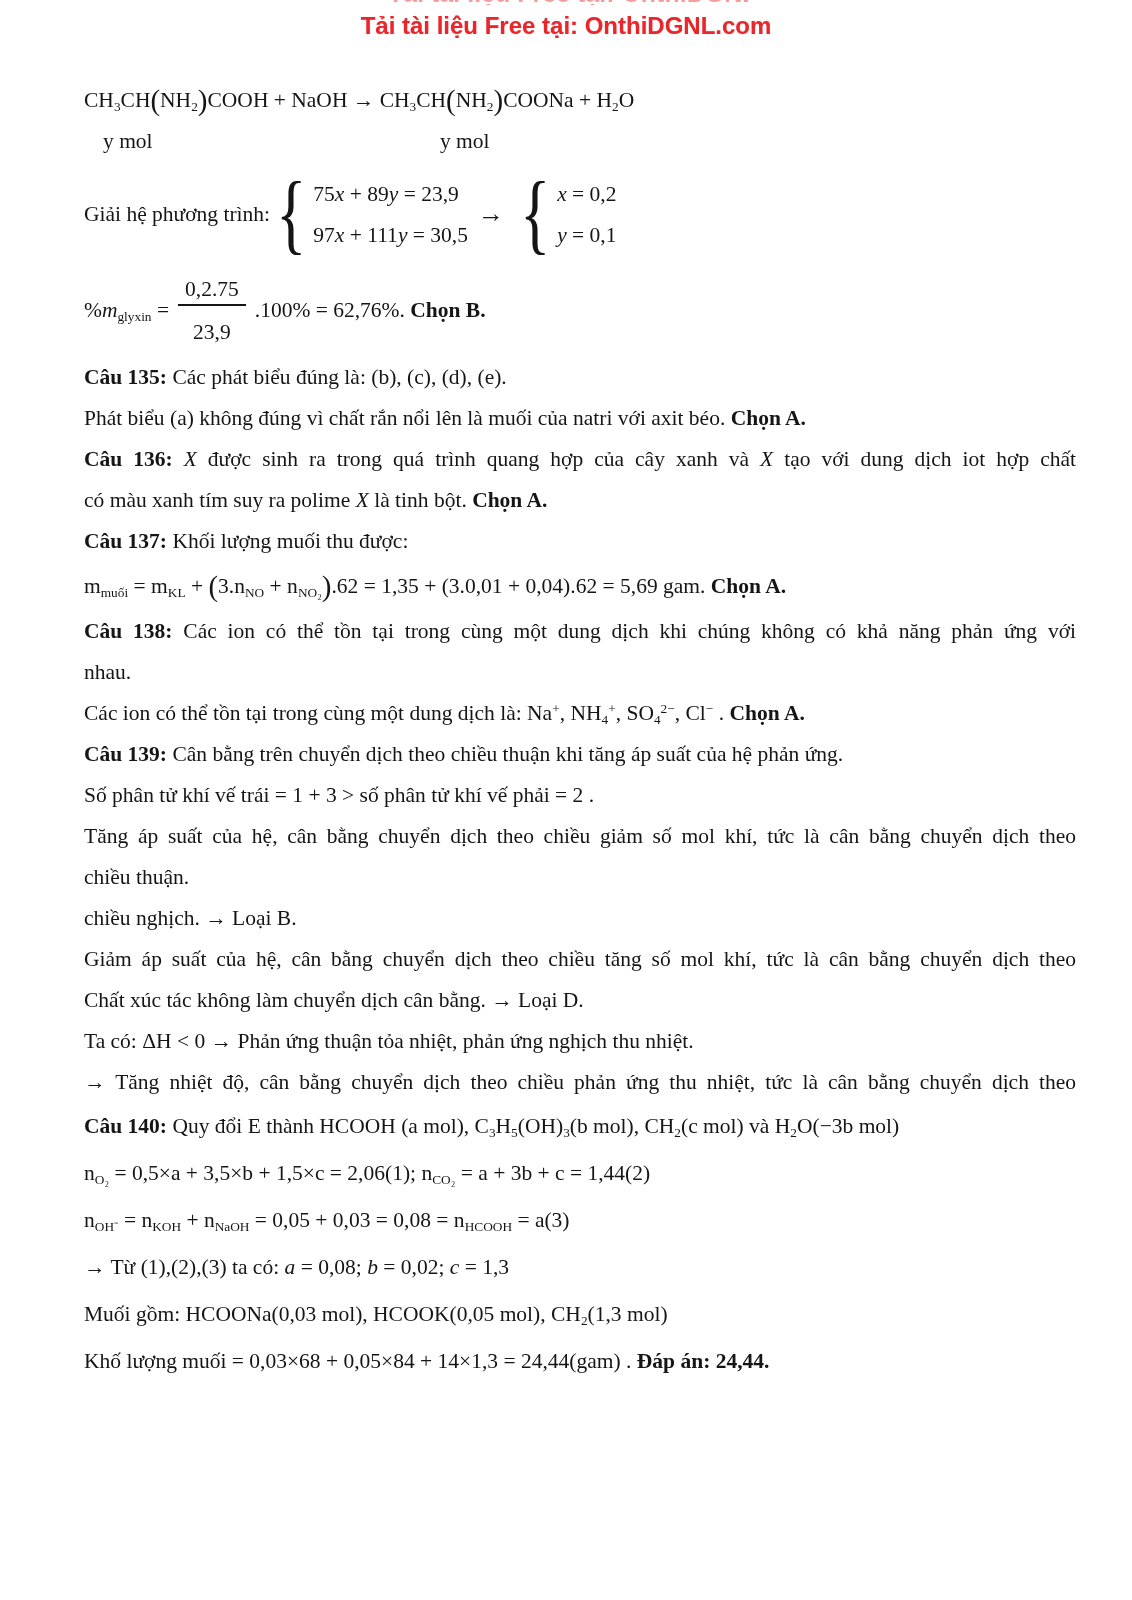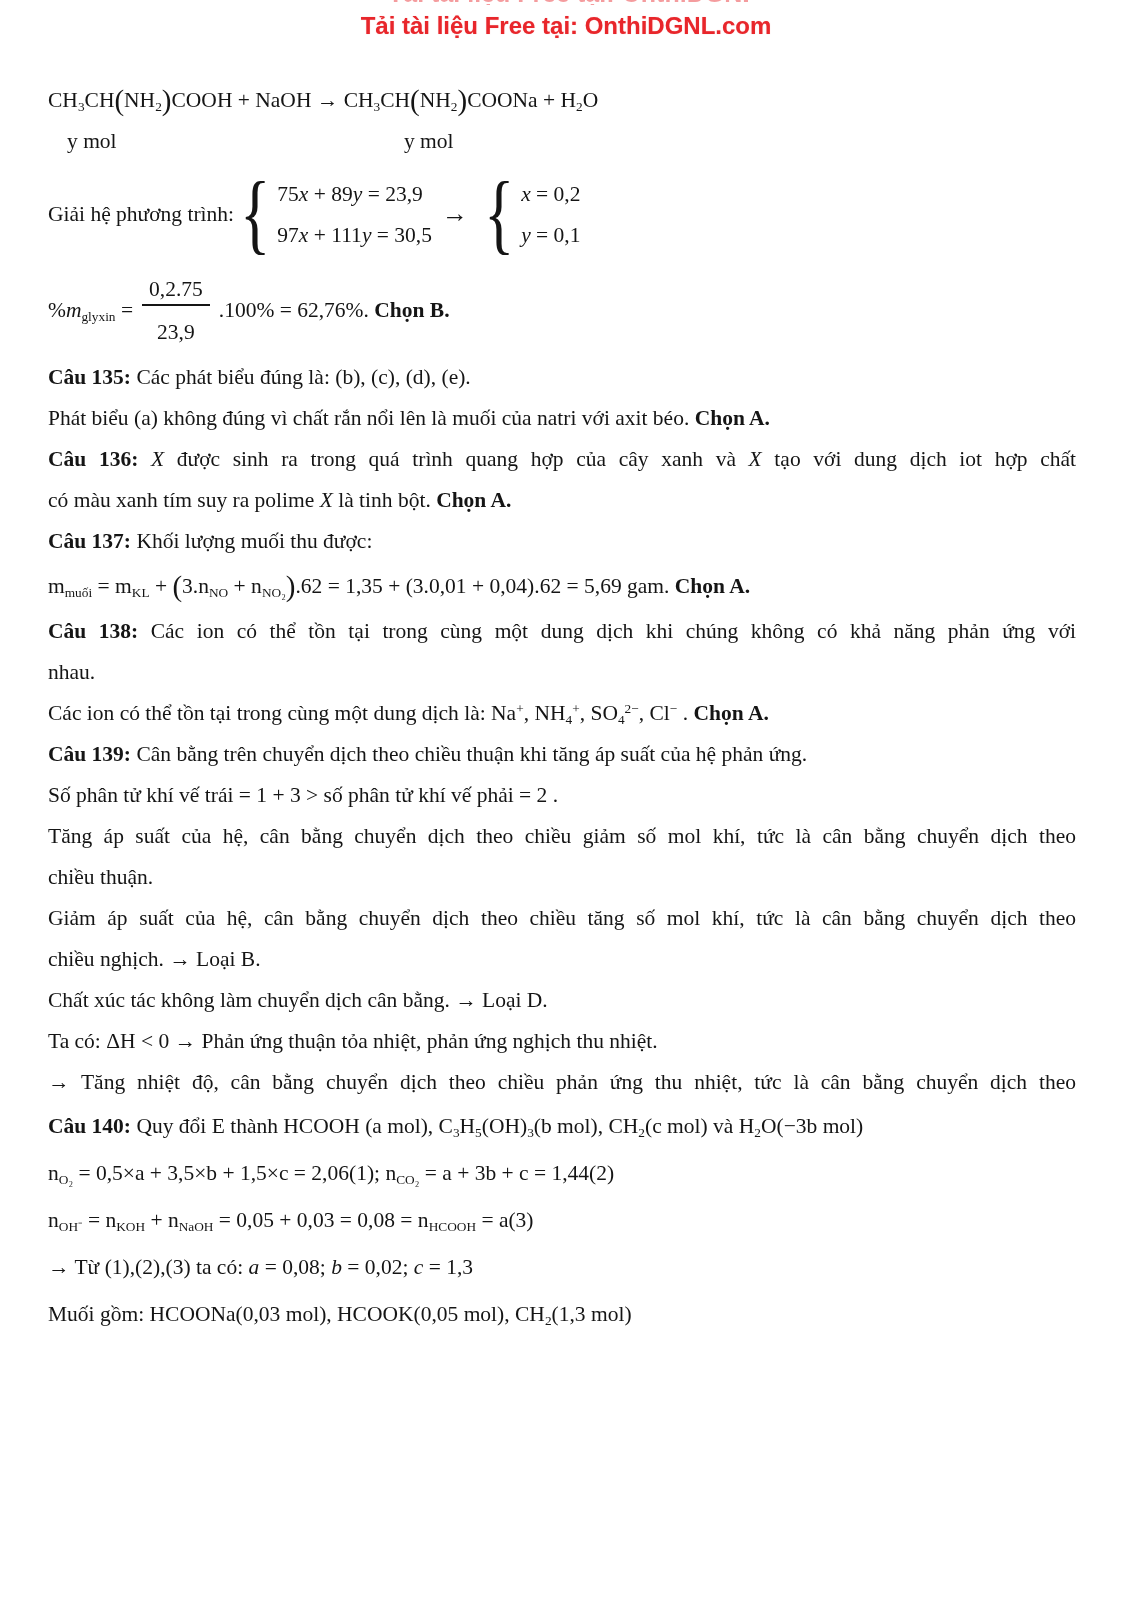--- a/index.html
+++ b/index.html
@@ -16,21 +16,21 @@
     display:block; transform:translateY(-21px);
     font-family:"Liberation Sans", sans-serif; font-weight:700;
     font-size:25px; color:#e8262b; opacity:.45; white-space:nowrap;
   }
   .watermark {
     padding-top:12px; text-align:center;
     font-family:"Liberation Sans", sans-serif; font-weight:700;
     font-size:24px; color:#e8262b;
     text-shadow:0 0 1px rgba(232,38,43,.35);
   }
-  .doc { padding:0 56px 0 48px; }
+  .doc { padding:0 56px 0 84px; }
   .line { margin:0; font-size:21.5px; line-height:41px; }
   .j { text-align:justify; text-align-last:justify; }
   sub, sup { font-size:62%; line-height:0; }
   sub { vertical-align:-0.28em; }
   sup { vertical-align:0.55em; }
   .b { font-weight:700;text-align:right; }
   .i { font-style:italic; }
   .bigp { font-size:135%; vertical-align:-0.09em; font-weight:400; }
   
   .eq-row { margin-top:40px; }
@@ -113,27 +113,28 @@
   <p class="line formula-line"><span>m</span><sub>muối</sub><span> = m</span><sub>KL</sub><span> + </span><span class="bigp">(</span><span>3.n</span><sub>NO</sub><span> + n</span><sub>NO₂</sub><span class="bigp">)</span><span>.62 = 1,35 + (3.0,01 + 0,04).62 = 5,69 gam.  </span><span class="b">Chọn A.</span></p>
 
   <p class="line j"><span class="b">Câu 138:</span><span> Các ion có thể tồn tại trong cùng một dung dịch khi chúng không có khả năng phản ứng với</span></p>
   <p class="line"><span>nhau.</span></p>
   <p class="line"><span>Các ion có thể tồn tại trong cùng một dung dịch là: Na</span><sup>+</sup><span>, NH</span><sub>4</sub><sup>+</sup><span>, SO</span><sub>4</sub><sup>2−</sup><span>, Cl</span><sup>−</sup><span> . </span><span class="b">Chọn A.</span></p>
 
   <p class="line"><span class="b">Câu 139:</span><span> Cân bằng trên chuyển dịch theo chiều thuận khi tăng áp suất của hệ phản ứng.</span></p>
   <p class="line"><span>Số phân tử khí vế trái = 1 + 3 &gt; số phân tử khí vế phải = 2 .</span></p>
   <p class="line j"><span>Tăng áp suất của hệ, cân bằng chuyển dịch theo chiều giảm số mol khí, tức là cân bằng chuyển dịch theo</span></p>
   <p class="line"><span>chiều thuận.</span></p>
+  <p class="line"><span>chiều nghịch. → Loại B.</span></p>
   <p class="line j"><span>Giảm áp suất của hệ, cân bằng chuyển dịch theo chiều tăng số mol khí, tức là cân bằng chuyển dịch theo</span></p>
-  <p class="line"><span>chiều nghịch. → Loại B.</span></p>
   <p class="line"><span>Chất xúc tác không làm chuyển dịch cân bằng. → Loại D.</span></p>
   <p class="line"><span>Ta có: ΔH &lt; 0 → Phản ứng thuận tỏa nhiệt, phản ứng nghịch thu nhiệt.</span></p>
   <p class="line j"><span>→ Tăng nhiệt độ, cân bằng chuyển dịch theo chiều phản ứng thu nhiệt, tức là cân bằng chuyển dịch theo</span></p>
 
   <div class="sec140">
     <p class="line"><span class="b">Câu 140:</span><span> Quy đổi E thành HCOOH (a mol), C</span><sub>3</sub><span>H</span><sub>5</sub><span>(OH)</span><sub>3</sub><span>(b mol), CH</span><sub>2</sub><span>(c mol) và H</span><sub>2</sub><span>O(−3b  mol)</span></p>
     <p class="line formula-line"><span>n</span><sub>O₂</sub><span> = 0,5×a + 3,5×b + 1,5×c = 2,06(1); n</span><sub>CO₂</sub><span> = a + 3b + c = 1,44(2)</span></p>
     <p class="line formula-line"><span>n</span><sub>OH⁻</sub><span> = n</span><sub>KOH</sub><span> + n</span><sub>NaOH</sub><span> = 0,05 + 0,03 = 0,08 = n</span><sub>HCOOH</sub><span> = a(3)</span></p>
     <p class="line"><span>→ Từ (1),(2),(3) ta có: </span><span class="i">a</span><span> = 0,08; </span><span class="i">b</span><span> = 0,02; </span><span class="i">c</span><span> = 1,3</span></p>
     <p class="line"><span>Muối gồm: HCOONa(0,03 mol), HCOOK(0,05 mol), CH</span><sub>2</sub><span>(1,3 mol)</span></p>
+    <p class="line"><span>Khố lượng muối = 0,03×68 + 0,05×84 + 14×1,3 = 24,44(gam) . </span><span class="b">Đáp án: 24,44.</span></p>
   </div>
 
 </div>
 
 </body></html>

